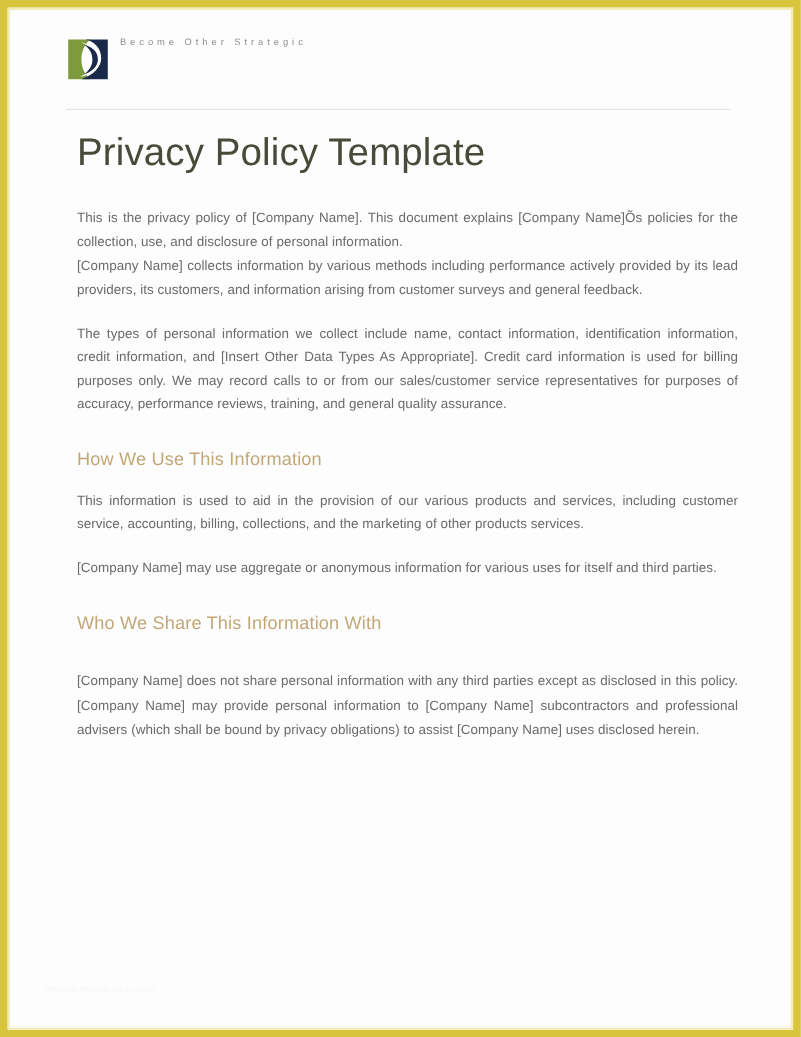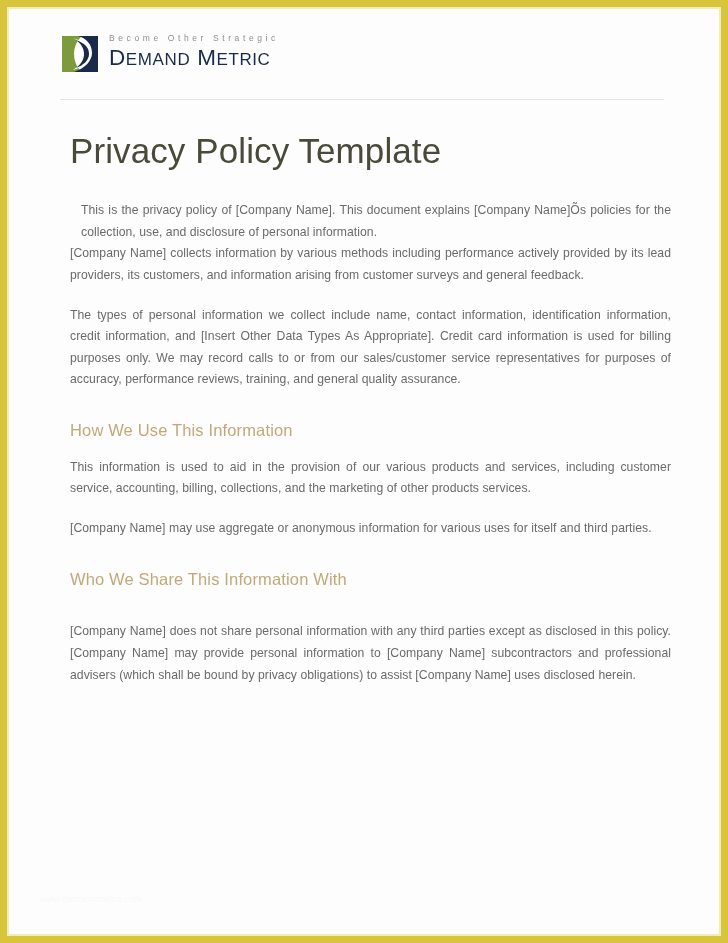--- a/index.html
+++ b/index.html
@@ -94,21 +94,21 @@
     top: 92px;
     width: 604px;
     height: 1px;
     background: #e3e3e3;
   }
 
   
   .doc-body {
     position: absolute;
     left: 63px;
-    top: 124px;
+    top: 112px;
     width: 601px;
   }
 
   h1.doc-title {
     margin: 0 0 30px 0;
     font-size: 35px;
     font-weight: 400;
     line-height: 1.12;
     color: #4a4a3a;
     letter-spacing: 0.1px;
@@ -127,21 +127,20 @@
   p.body-text {
     margin: 0 0 18px 0;
     font-size: 12.2px;
     line-height: 21.6px;
     color: #6a6a6a;
     text-align: justify;
     letter-spacing: 0.05px;
   }
   p.body-text.intro {
     margin-bottom: 0;
-    margin-left: 11px;
   }
   p.body-text:last-child { margin-bottom: 0; margin-top: 32px; }
 
   
   .footer-watermark {
     position: absolute;
     left: 33px;
     top: 888px;
     font-size: 9px;
     line-height: 1;
@@ -164,21 +163,20 @@
             <rect x="0" y="0" width="40" height="40" fill="#ffffff"></rect>
             <path d="M2 2 H22 C22 2 14 8 14 20 C14 32 22 38 22 38 H2 Z" fill="#7d9a3c"></path>
             <path d="M18 2 H38 V38 H14 C26 34 32 26 32 19 C32 10 26 4 18 2 Z" fill="#1b2a4a"></path>
             <path d="M13 4 C25 8 30 13 30 20 C30 27 24 33 13 36 C22 30 25 26 25 20 C25 13 21 8 13 4 Z" fill="#ffffff"></path>
             <path d="M16 6 C26 10 29 14 29 20 C29 26 24 31 16 34 C22 29 24 25 24 20 C24 14 21 10 16 6 Z" fill="#1b2a4a"></path>
           </svg>
         </div>
 
         <div class="logo-words">
           <div class="logo-tagline">Become Other Strategic</div>
-          <div class="logo-wordmark"><span>D</span><span class="small-caps">EMAND</span>&nbsp;<span>M</span><span class="small-caps">ETRIC</span></div>
         </div>
 
       </div>
     </div>
 
     <div class="header-rule"></div>
 
     <div class="doc-body">
 
       <h1 class="doc-title">Privacy Policy Template</h1>

